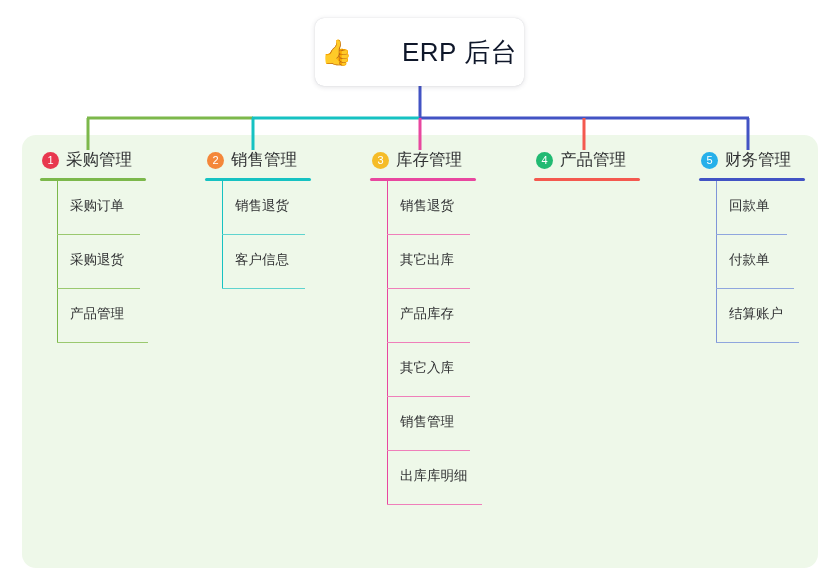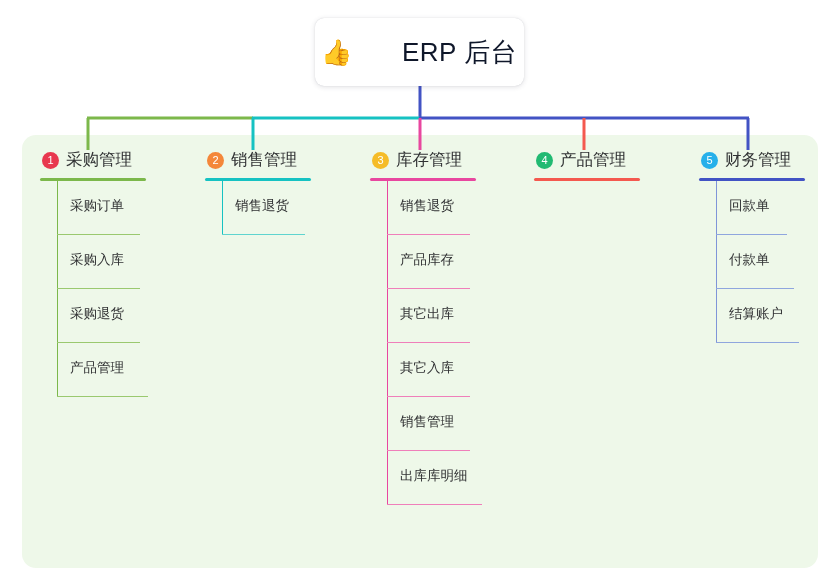--- a/index.html
+++ b/index.html
@@ -174,24 +174,20 @@
       <span class="col-title">采购管理</span>
     </div>
     <div class="head-rule" style="background:#7cb84b; width:106px;"></div>
     <div class="children">
       <div class="spine" style="background:#7cb84b;"></div>
       <div class="child">
         <span class="child-label">采购订单</span>
         <div class="child-rule" style="background:#9ac96f; width:83px;"></div>
       </div>
       <div class="child">
-        <span class="child-label">采购入库</span>
-        <div class="child-rule" style="background:#9ac96f; width:83px;"></div>
-      </div>
-      <div class="child">
         <span class="child-label">采购退货</span>
         <div class="child-rule" style="background:#9ac96f; width:83px;"></div>
       </div>
       <div class="child">
         <span class="child-label">产品管理</span>
         <div class="child-rule" style="background:#9ac96f; width:91px;"></div>
       </div>
     </div>
   </div>
 
@@ -200,41 +196,45 @@
       <span class="badge" style="background:#f4873a;">2</span>
       <span class="col-title">销售管理</span>
     </div>
     <div class="head-rule" style="background:#16c2c2; width:106px;"></div>
     <div class="children">
       <div class="spine" style="background:#16c2c2;"></div>
       <div class="child">
         <span class="child-label">销售退货</span>
         <div class="child-rule" style="background:#5fd4cf; width:83px;"></div>
       </div>
+      <div class="child">
+        <span class="child-label">客户信息</span>
+        <div class="child-rule" style="background:#5fd4cf; width:83px;"></div>
+      </div>
     </div>
   </div>
 
   <div class="col" style="left:370px; top:148px; width:150px;">
     <div class="col-head">
       <span class="badge" style="background:#f5bc28;">3</span>
       <span class="col-title">库存管理</span>
     </div>
     <div class="head-rule" style="background:#e8479f; width:106px;"></div>
     <div class="children">
       <div class="spine" style="background:#e8479f;"></div>
       <div class="child">
         <span class="child-label">销售退货</span>
         <div class="child-rule" style="background:#ef7fba; width:83px;"></div>
       </div>
       <div class="child">
+        <span class="child-label">其它出库</span>
+        <div class="child-rule" style="background:#ef7fba; width:83px;"></div>
+      </div>
+      <div class="child">
         <span class="child-label">产品库存</span>
-        <div class="child-rule" style="background:#ef7fba; width:83px;"></div>
-      </div>
-      <div class="child">
-        <span class="child-label">其它出库</span>
         <div class="child-rule" style="background:#ef7fba; width:83px;"></div>
       </div>
       <div class="child">
         <span class="child-label">其它入库</span>
         <div class="child-rule" style="background:#ef7fba; width:83px;"></div>
       </div>
       <div class="child">
         <span class="child-label">销售管理</span>
         <div class="child-rule" style="background:#ef7fba; width:83px;"></div>
       </div>

